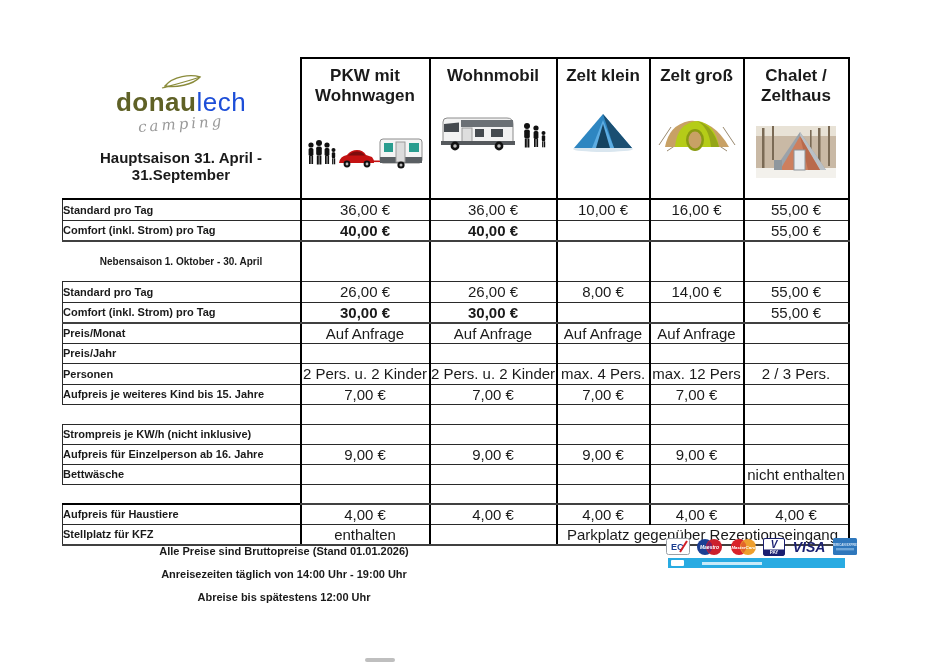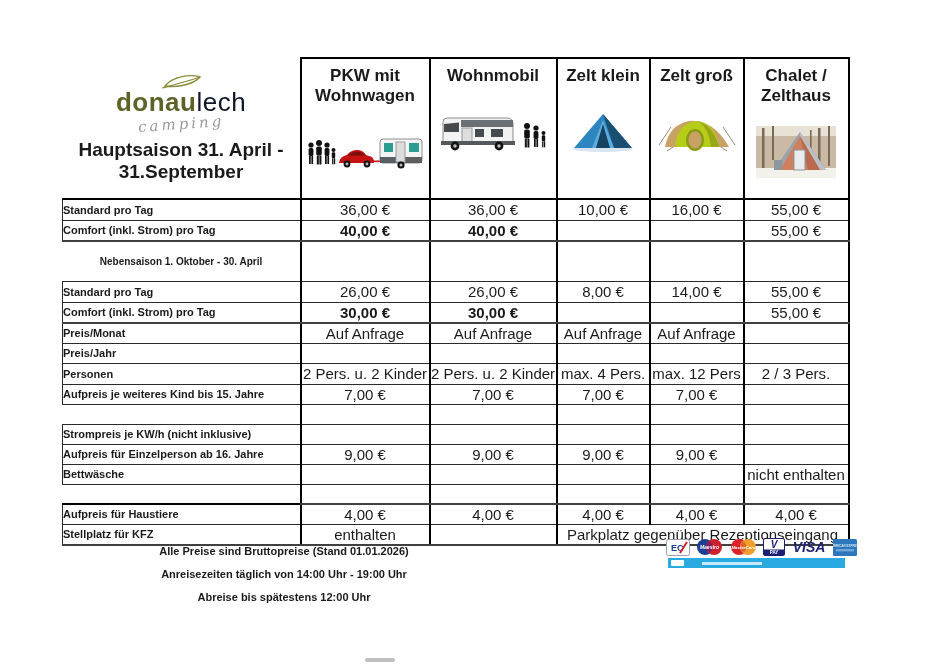--- a/index.html
+++ b/index.html
@@ -20,30 +20,30 @@
   tr.rhead{height:126px;} tr.r40{height:40px;} tr.r21{height:21px;} tr.r20{height:20px;}
   .b{font-weight:bold;}
   .small{font-size:13px;}
   .hdr-label{font-weight:bold;font-size:17px;padding-top:7px;}
   .hdr-art{display:flex;align-items:center;justify-content:center;height:92px;}
   
   .hleft{display:flex;flex-direction:column;justify-content:space-between;height:126px;}
   .logo{display:flex;flex-direction:column;align-items:center;padding-top:8px;}
   .brand{font-size:26px;letter-spacing:.5px;line-height:24px;}
   .brand .b1{font-weight:bold;color:#5f6126;}
-  .brand .b2{color:#0f172a;}
+  .brand .b2{color:#1d4ed8;}
   .camping{font-family:"DejaVu Serif",serif;font-style:italic;color:#9a9a9a;
            font-size:15px;letter-spacing:3px;transform:rotate(-4deg);margin-top:1px;}
-  .season-title{font-weight:bold;font-size:19px;text-align:center;padding-bottom:8px;}
+  .season-title{font-weight:bold;font-size:15px;text-align:center;padding-bottom:8px;}
   .season-inline{font-weight:bold;font-size:10px;text-align:center;}
   
   .notes{position:absolute;left:138px;top:545px;width:292px;text-align:center;
          font-weight:bold;font-size:11px;}
   .notes div{margin-bottom:11px;}
-  .payments{position:absolute;left:666px;top:538px;display:flex;align-items:center;gap:5px;}
+  .payments{position:absolute;left:666px;top:538px;display:flex;align-items:flex-start;gap:5px;}
   .paybar{position:absolute;left:668px;top:558px;width:177px;height:10px;background:#29abe2;
           display:flex;align-items:center;}
   .paybar .chip{width:13px;height:6px;background:#ffffff;border-radius:1px;margin-left:3px;}
   .paybar .txt{width:60px;height:3px;background:rgba(255,255,255,.75);margin-left:18px;}
   .pagebar{position:absolute;left:365px;top:658px;width:30px;height:4px;background:#bfbfbf;border-radius:2px;}
 </style>
 </head>
 <body>
 
 <div class="page">

